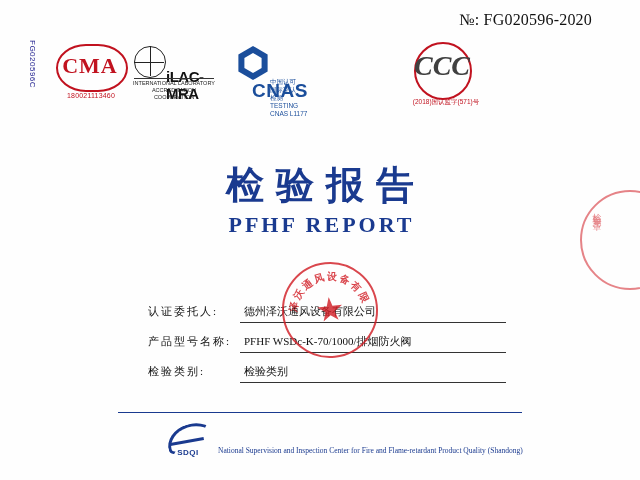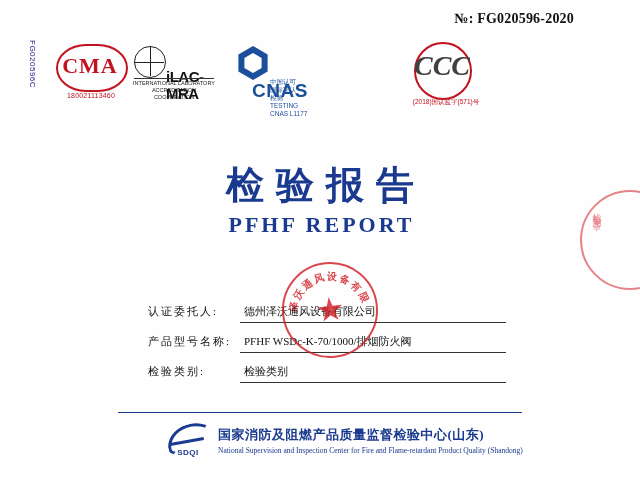--- a/index.html
+++ b/index.html
@@ -17,26 +17,25 @@
     position: relative;
     width: 640px;
     height: 480px;
     background: #fefefe;
     overflow: hidden;
   }
   
   .report-no {
     position: absolute;
     top: 11px;
-    right: 66px;
-    font-size: 14px;
+    right: 48px;
+    font-size: 16px;
     color: #111;
     letter-spacing: 0.2px;
     font-family: "Liberation Serif", serif;
-    font-weight: bold;
   }
   
   .logo-row {
     position: absolute;
     top: 38px;
     left: 20px;
     width: 470px;
     height: 80px;
   }
   .vert-code {
@@ -525,17 +524,16 @@
   </div>
 
   <div class="footer-rule"></div>
 
   <div class="footer">
     <div class="sdqi-logo">
       <div class="swoosh"></div>
       <div class="bar2"></div>
       <div class="name">SDQI</div>
     </div>
-    <div class="footer-cn">国家消防及阻燃产品质量监督检验中心(山东)</div>
     <div class="footer-en">National Supervision and Inspection Center for Fire and Flame-retardant Product Quality (Shandong)</div>
   </div>
 
 </div>
 
 </body></html>

